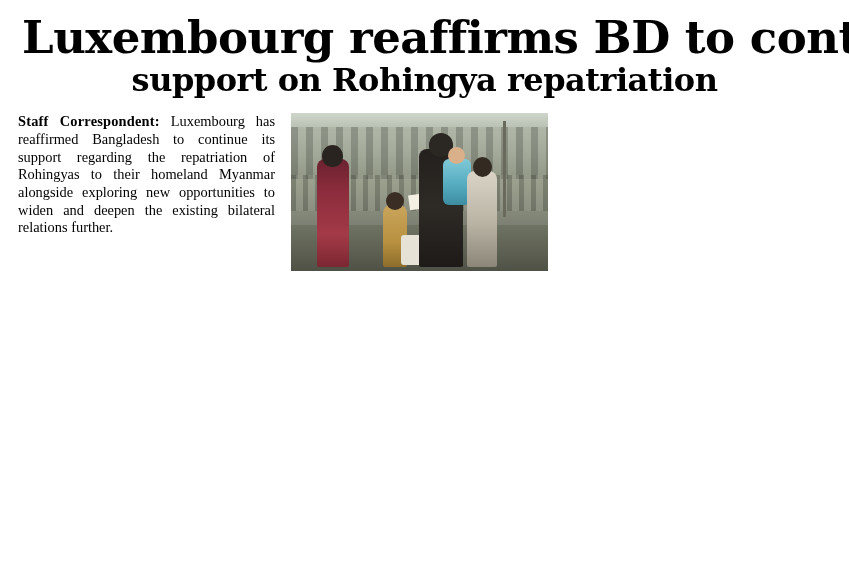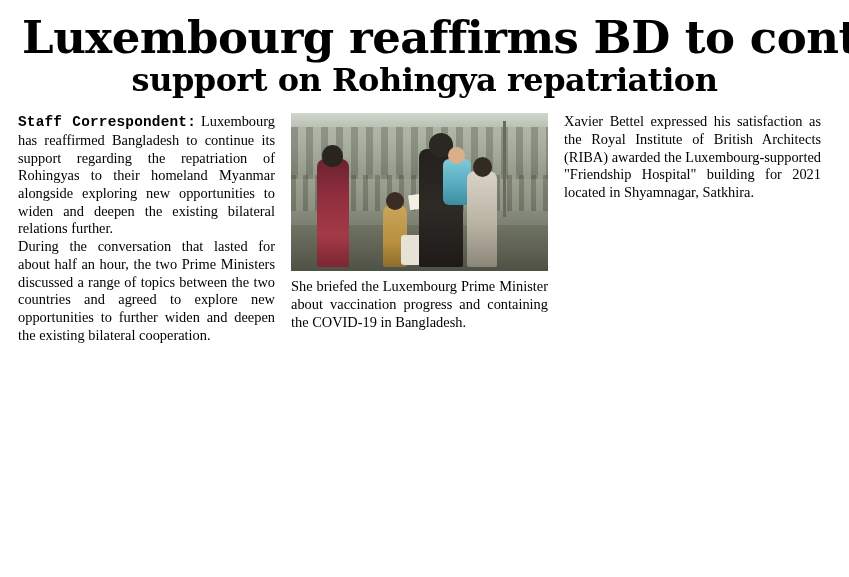--- a/index.html
+++ b/index.html
@@ -56,21 +56,21 @@
     text-align: justify;
     text-justify: inter-word;
     font-family: "Liberation Serif", serif;
     font-size: 14.4px;
     line-height: 1.23;
     hyphens: manual;
   }
   .col p + p { margin-top: 0px; }
   .lead-label {
     font-weight: 700;
-    font-family: Liberation Mono, monospace;
+    font-family: Liberation Serif, serif;
     letter-spacing: 0.2px;
   }
 
   
   .photo-wrap {
     width: 257px;
     height: 158px;
     margin-bottom: 7px;
     position: relative;
     overflow: hidden;
@@ -180,21 +180,20 @@
 
   <h1 class="headline">
     <span class="line line1">Luxembourg reaffirms BD to continue</span>
     <span class="line line2">support on Rohingya repatriation</span>
   </h1>
 
   <div class="body-area">
 
     <div class="col col-left">
       <p><span class="lead-label">Staff Correspondent:</span><span> Luxembourg has reaffirmed Bangladesh to continue its support regarding the repatriation of Rohingyas to their homeland Myanmar alongside exploring new opportunities to widen and deepen the existing bilateral relations further.</span></p>
-      <p>During the conversation that lasted for about half an hour, the two Prime Ministers discussed a range of topics between the two countries and agreed to explore new opportunities to further widen and deepen the existing bilateral cooperation.</p>
     </div>
 
     <div class="col col-middle">
       <div class="photo-wrap">
         <div class="photo">
           <div class="sky"></div>
           <div class="roofline"></div>
           <div class="roofline2"></div>
           <div class="ground"></div>
           <div class="pole"></div>
@@ -210,21 +209,19 @@
               <span class="head"></span>
             </div>
           <div class="fig baby">
               <span class="head"></span>
             </div>
           <div class="fig man-back">
               <span class="head"></span>
             </div>
         </div>
       </div>
-      <p>She briefed the Luxembourg Prime Minister about vaccination progress and containing the COVID-19 in Bangladesh.</p>
     </div>
 
     <div class="col col-right">
-      <p>Xavier Bettel expressed his satisfaction as the Royal Institute of British Architects (RIBA) awarded the Luxembourg-supported "Friendship Hospital" building for 2021 located in Shyamnagar, Satkhira.</p>
     </div>
 
   </div>
 </div>
 
 </body></html>

